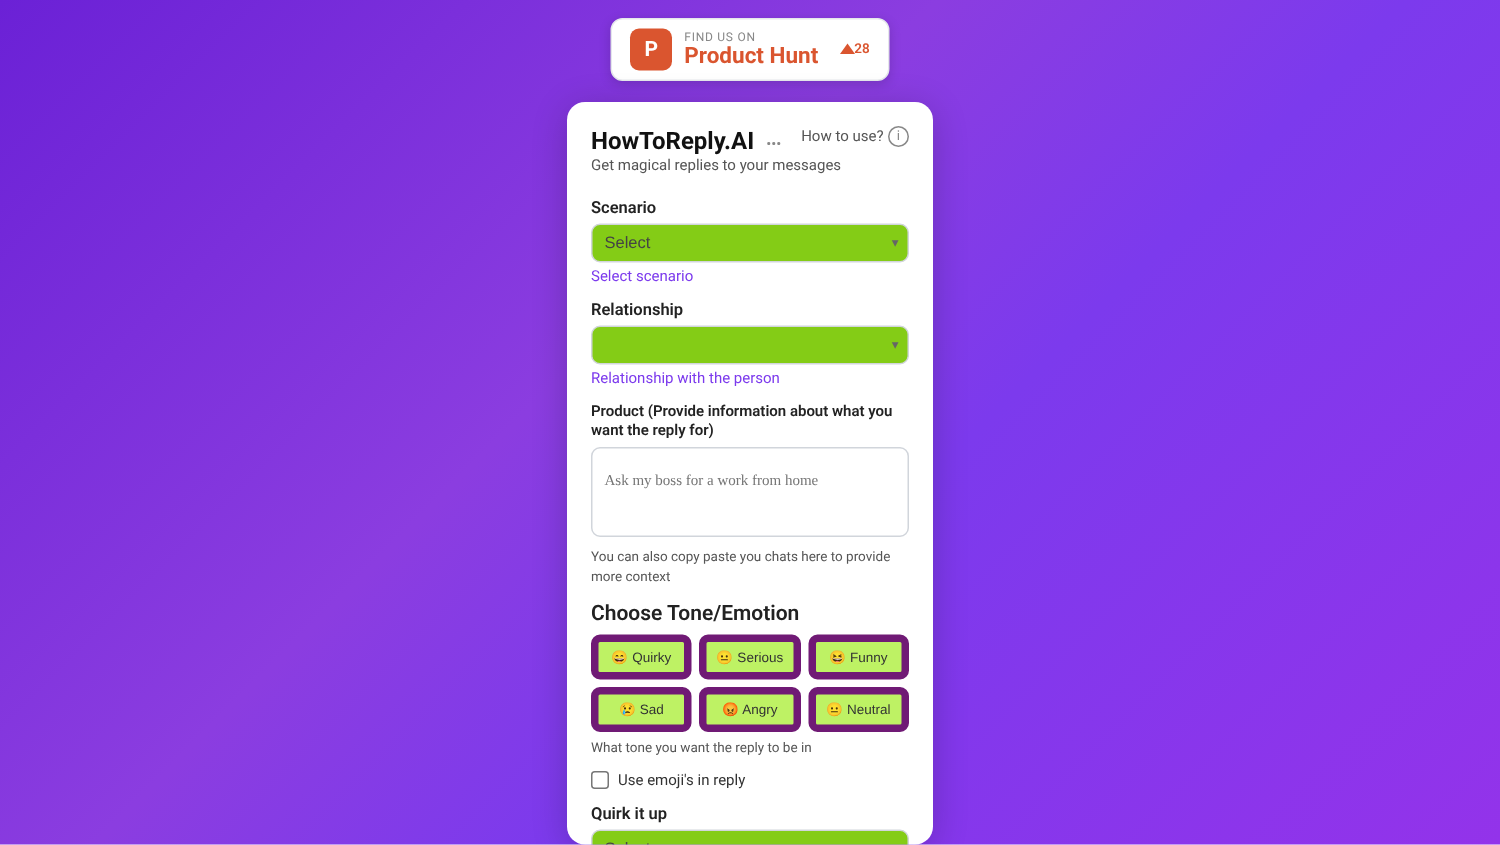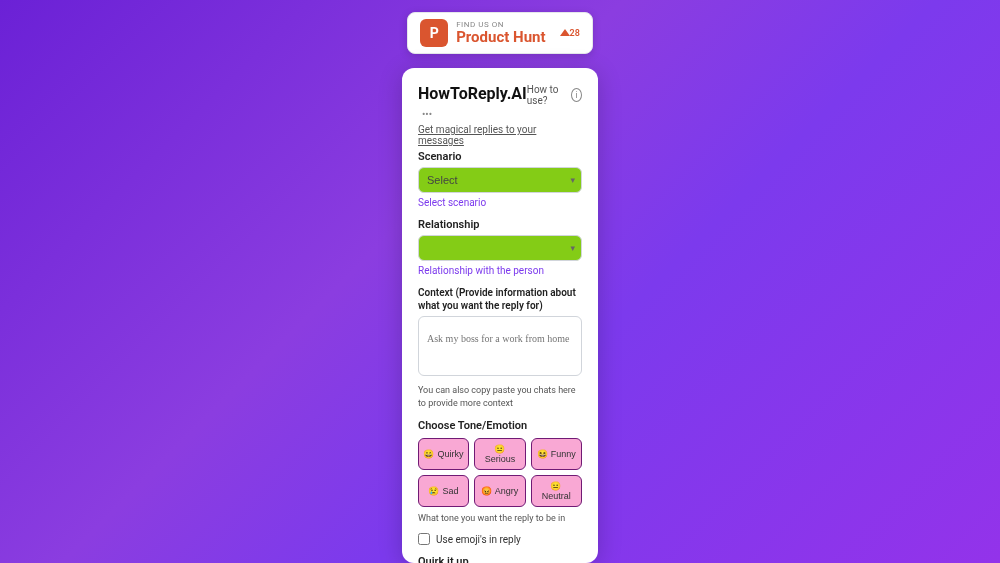--- a/index.html
+++ b/index.html
@@ -77,21 +77,21 @@
       border-left: 5px solid transparent;
       border-right: 5px solid transparent;
       border-bottom: 7px solid #da552f;
       margin-bottom: 1px;
     }
 
     
     .card {
       background: white;
       border-radius: 12px;
-      width: 196px;
+      width: 244px;
       padding: 16px;
       box-shadow: 0 4px 24px rgba(0,0,0,0.2);
       overflow-y: auto;
       max-height: 500px;
     }
 
     .card-header {
       display: flex;
       justify-content: space-between;
       align-items: flex-start;
@@ -127,22 +127,21 @@
       display: flex;
       align-items: center;
       justify-content: center;
       font-size: 9px;
       color: #888;
     }
 
     .app-subtitle {
       font-size: 10px;
       color: #555;
-      margin-bottom: 4px;
-      text-decoration: underline;
+      margin-bottom: 16px;
     }
 
     
     .field-label {
       font-size: 11px;
       font-weight: 600;
       color: #222;
       margin-bottom: 4px;
     }
 
@@ -206,41 +205,41 @@
     .context-hint {
       font-size: 9px;
       color: #555;
       margin-top: 4px;
       margin-bottom: 10px;
       line-height: 1.4;
     }
 
     
     .tone-label {
-      font-size: 11px;
+      font-size: 14px;
       font-weight: 600;
       color: #222;
       margin-bottom: 6px;
     }
 
     .tone-grid {
       display: grid;
       grid-template-columns: 1fr 1fr 1fr;
       gap: 5px;
       margin-bottom: 6px;
     }
 
     .tone-btn {
-      border: 1px solid #701a75;
+      border: 5px solid #701a75;
       border-radius: 6px;
       padding: 5px 4px;
       font-size: 9px;
       text-align: center;
       cursor: pointer;
-      background: #f9a8d4;
+      background: #bef264;
       color: #333;
     }
 
     .tone-hint {
       font-size: 9px;
       color: #555;
       margin-bottom: 8px;
     }
 
     
@@ -327,21 +326,21 @@
         <option>Boss</option>
         <option>Partner</option>
         <option>Stranger</option>
       </select>
       <span class="select-arrow">▾</span>
     </div>
     <div class="field-hint">Relationship with the person</div>
   </div>
 
   <div class="field-group">
-    <div class="context-label">Context (Provide information about what you want the reply for)</div>
+    <div class="context-label">Product (Provide information about what you want the reply for)</div>
     <textarea class="context-textarea" placeholder="Ask my boss for a work from home" style=""></textarea>
     <div class="context-hint">You can also copy paste you chats here to provide more context</div>
   </div>
 
   <div class="field-group">
     <div class="tone-label">Choose Tone/Emotion</div>
     <div class="tone-grid">
       <button class="tone-btn">😄 Quirky</button>
       <button class="tone-btn">😐 Serious</button>
       <button class="tone-btn">😆 Funny</button>

